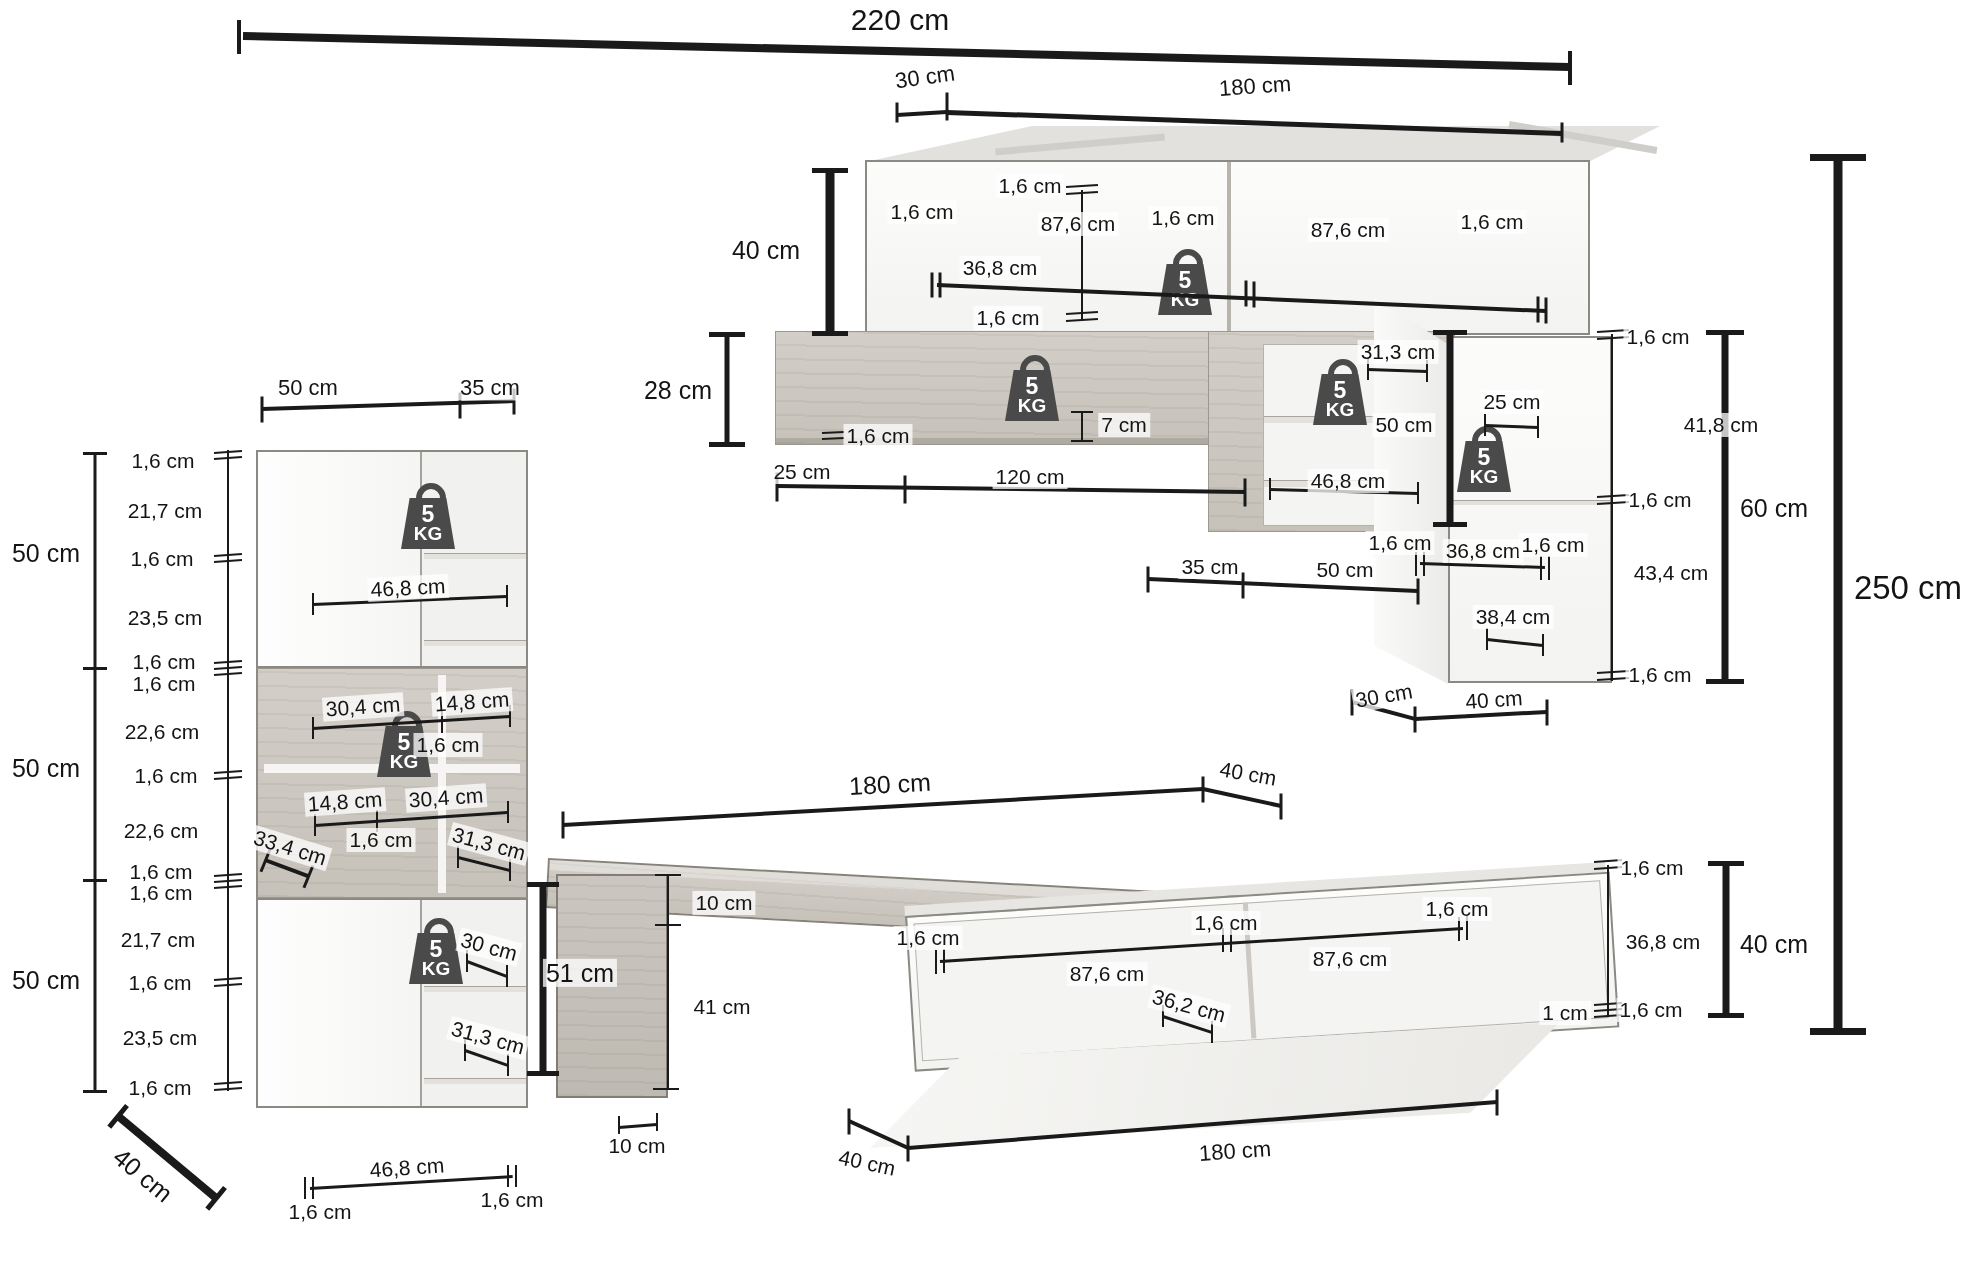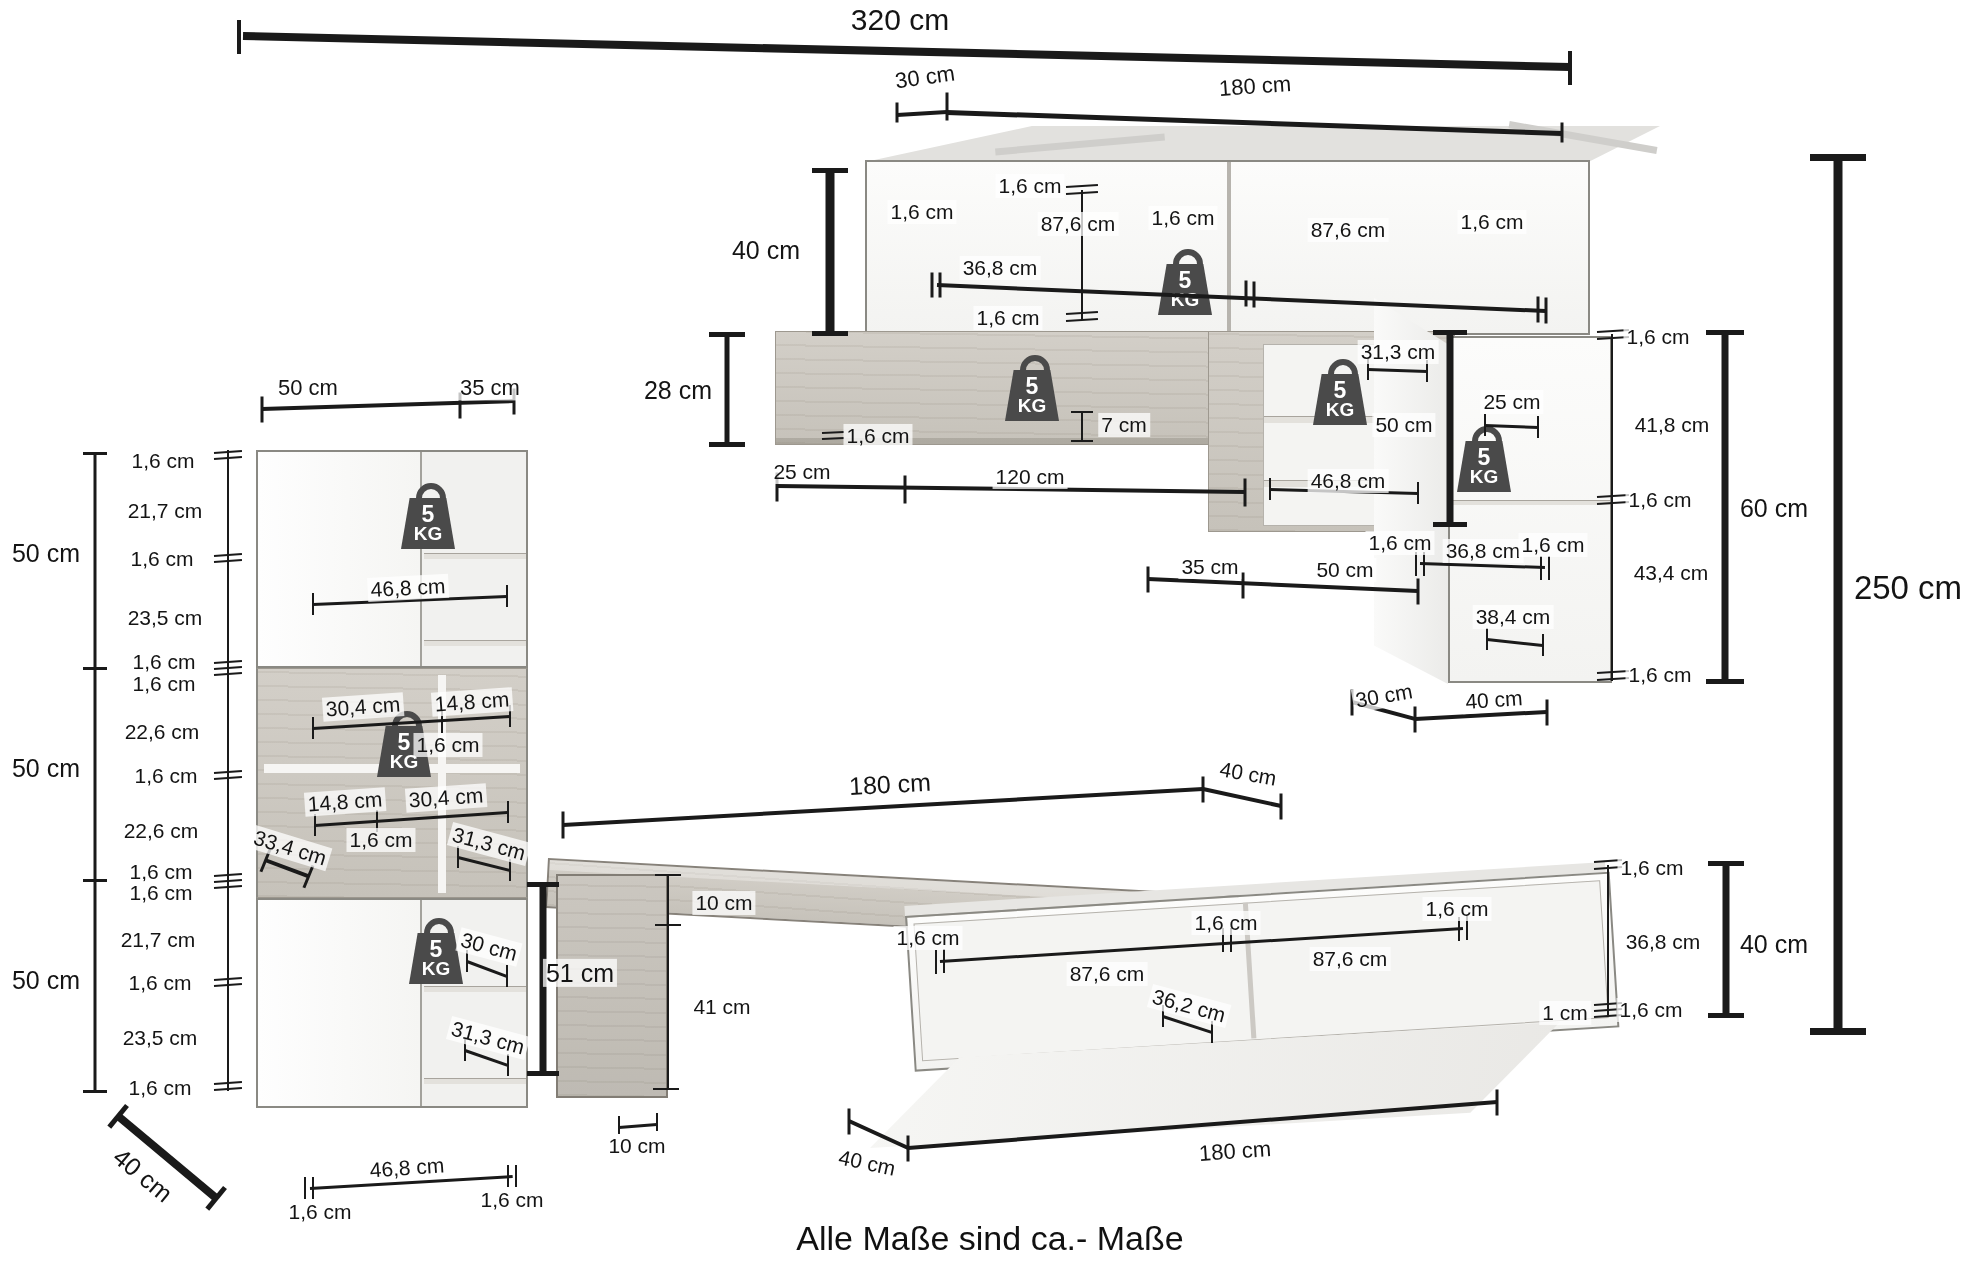--- a/index.html
+++ b/index.html
@@ -321,21 +321,21 @@
       <div class="dline" style="left: 1726px; top: 859.5px; width: 152px; height: 7px; transform: rotate(90deg);"></div>
       <div class="dline" style="left: 1708px; top: 860.5px; width: 36px; height: 5px; transform: rotate(0deg);"></div>
       <div class="dline" style="left: 1708px; top: 1012.5px; width: 36px; height: 5px; transform: rotate(0deg);"></div>
       <div class="dline" style="left: 849px; top: 1119px; width: 64.8845px; height: 4px; transform: rotate(24.5901deg);"></div>
       <div class="dline" style="left: 908px; top: 1146px; width: 590.794px; height: 4px; transform: rotate(-4.46565deg);"></div>
       <div class="dline" style="left: 849px; top: 1106.5px; width: 26px; height: 3px; transform: rotate(90deg);"></div>
       <div class="dline" style="left: 908px; top: 1133.5px; width: 26px; height: 3px; transform: rotate(90deg);"></div>
       <div class="dline" style="left: 1497px; top: 1087.5px; width: 26px; height: 3px; transform: rotate(90deg);"></div>
     </div>
   <div id="labels" style="position:absolute;left:0;top:0;z-index:5;">
-      <div class="dlabel" style="left: 900px; top: 20px; font-size: 30px; transform: translate(-50%, -50%) rotate(0deg);">320 cm</div>
+      <div class="dlabel" style="left: 900px; top: 20px; font-size: 30px; transform: translate(-50%, -50%) rotate(0deg);">220 cm</div>
       <div class="dlabel" style="left: 925px; top: 77px; font-size: 22px; transform: translate(-50%, -50%) rotate(-8deg);">30 cm</div>
       <div class="dlabel" style="left: 1255px; top: 86px; font-size: 22px; transform: translate(-50%, -50%) rotate(-4deg);">180 cm</div>
       <div class="dlabel" style="left: 1030px; top: 186px; transform: translate(-50%, -50%) rotate(0deg);">1,6 cm</div>
       <div class="dlabel" style="left: 922px; top: 212px; transform: translate(-50%, -50%) rotate(0deg);">1,6 cm</div>
       <div class="dlabel" style="left: 1078px; top: 224px; transform: translate(-50%, -50%) rotate(0deg);">87,6 cm</div>
       <div class="dlabel" style="left: 1183px; top: 218px; transform: translate(-50%, -50%) rotate(0deg);">1,6 cm</div>
       <div class="dlabel" style="left: 1348px; top: 230px; transform: translate(-50%, -50%) rotate(0deg);">87,6 cm</div>
       <div class="dlabel" style="left: 1492px; top: 222px; transform: translate(-50%, -50%) rotate(0deg);">1,6 cm</div>
       <div class="dlabel" style="left: 1000px; top: 268px; transform: translate(-50%, -50%) rotate(0deg);">36,8 cm</div>
       <div class="dlabel" style="left: 1008px; top: 318px; transform: translate(-50%, -50%) rotate(0deg);">1,6 cm</div>
@@ -343,21 +343,21 @@
       <div class="dlabel" style="left: 678px; top: 390px; font-size: 25px; transform: translate(-50%, -50%) rotate(0deg);">28 cm</div>
       <div class="dlabel" style="left: 878px; top: 436px; transform: translate(-50%, -50%) rotate(0deg);">1,6 cm</div>
       <div class="dlabel" style="left: 1124px; top: 425px; transform: translate(-50%, -50%) rotate(0deg);">7 cm</div>
       <div class="dlabel" style="left: 802px; top: 472px; transform: translate(-50%, -50%) rotate(0deg);">25 cm</div>
       <div class="dlabel" style="left: 1030px; top: 477px; transform: translate(-50%, -50%) rotate(0deg);">120 cm</div>
       <div class="dlabel" style="left: 1398px; top: 352px; transform: translate(-50%, -50%) rotate(0deg);">31,3 cm</div>
       <div class="dlabel" style="left: 1404px; top: 425px; transform: translate(-50%, -50%) rotate(0deg);">50 cm</div>
       <div class="dlabel" style="left: 1512px; top: 402px; transform: translate(-50%, -50%) rotate(0deg);">25 cm</div>
       <div class="dlabel" style="left: 1348px; top: 481px; transform: translate(-50%, -50%) rotate(0deg);">46,8 cm</div>
       <div class="dlabel" style="left: 1658px; top: 337px; transform: translate(-50%, -50%) rotate(0deg);">1,6 cm</div>
-      <div class="dlabel" style="left: 1672px; top: 425px; transform: translate(-50%, -50%) rotate(0deg); text-align: right;">41,8 cm</div>
+      <div class="dlabel" style="left: 1721px; top: 425px; transform: translate(-50%, -50%) rotate(0deg); text-align: right;">41,8 cm</div>
       <div class="dlabel" style="left: 1660px; top: 500px; transform: translate(-50%, -50%) rotate(0deg);">1,6 cm</div>
       <div class="dlabel" style="left: 1671px; top: 573px; transform: translate(-50%, -50%) rotate(0deg);">43,4 cm</div>
       <div class="dlabel" style="left: 1660px; top: 675px; transform: translate(-50%, -50%) rotate(0deg);">1,6 cm</div>
       <div class="dlabel" style="left: 1774px; top: 508px; font-size: 25px; transform: translate(-50%, -50%) rotate(0deg);">60 cm</div>
       <div class="dlabel" style="left: 1908px; top: 588px; font-size: 33px; transform: translate(-50%, -50%) rotate(0deg);">250 cm</div>
       <div class="dlabel" style="left: 1400px; top: 543px; transform: translate(-50%, -50%) rotate(0deg);">1,6 cm</div>
       <div class="dlabel" style="left: 1483px; top: 551px; transform: translate(-50%, -50%) rotate(0deg);">36,8 cm</div>
       <div class="dlabel" style="left: 1553px; top: 545px; transform: translate(-50%, -50%) rotate(0deg);">1,6 cm</div>
       <div class="dlabel" style="left: 1210px; top: 567px; transform: translate(-50%, -50%) rotate(0deg);">35 cm</div>
       <div class="dlabel" style="left: 1345px; top: 570px; transform: translate(-50%, -50%) rotate(0deg);">50 cm</div>
@@ -413,14 +413,13 @@
       <div class="dlabel" style="left: 1189px; top: 1006px; transform: translate(-50%, -50%) rotate(15deg);">36,2 cm</div>
       <div class="dlabel" style="left: 1652px; top: 868px; transform: translate(-50%, -50%) rotate(0deg);">1,6 cm</div>
       <div class="dlabel" style="left: 1663px; top: 942px; transform: translate(-50%, -50%) rotate(0deg);">36,8 cm</div>
       <div class="dlabel" style="left: 1651px; top: 1010px; transform: translate(-50%, -50%) rotate(0deg);">1,6 cm</div>
       <div class="dlabel" style="left: 1565px; top: 1013px; transform: translate(-50%, -50%) rotate(0deg);">1 cm</div>
       <div class="dlabel" style="left: 1774px; top: 944px; font-size: 25px; transform: translate(-50%, -50%) rotate(0deg);">40 cm</div>
       <div class="dlabel" style="left: 867px; top: 1163px; transform: translate(-50%, -50%) rotate(12deg);">40 cm</div>
       <div class="dlabel" style="left: 1235px; top: 1151px; font-size: 22px; transform: translate(-50%, -50%) rotate(-4deg);">180 cm</div>
     </div>
 
-  <div id="caption" style="z-index:5;">Alle Maße sind ca.- Maße</div>
 </div>
 
 </body></html>

